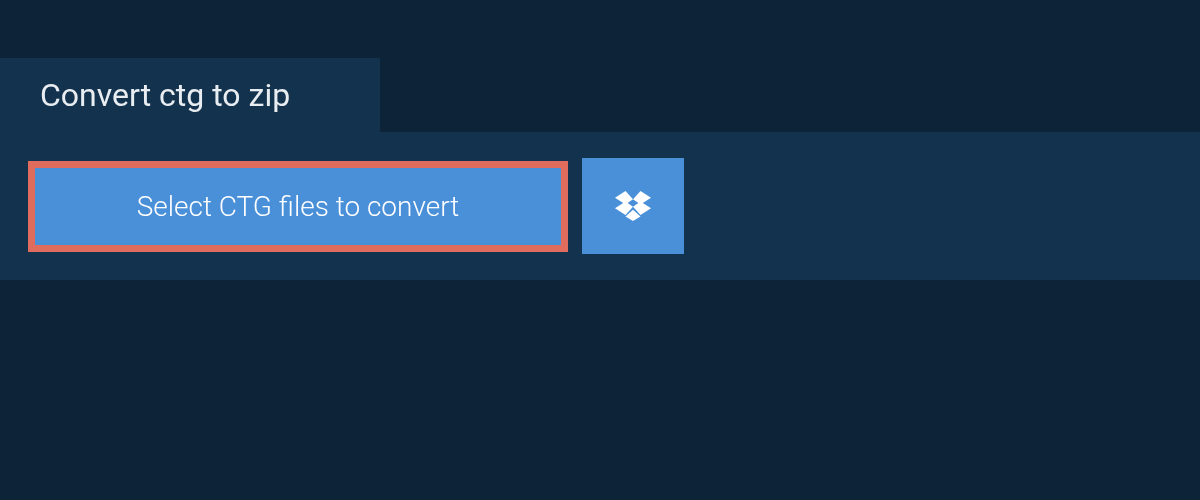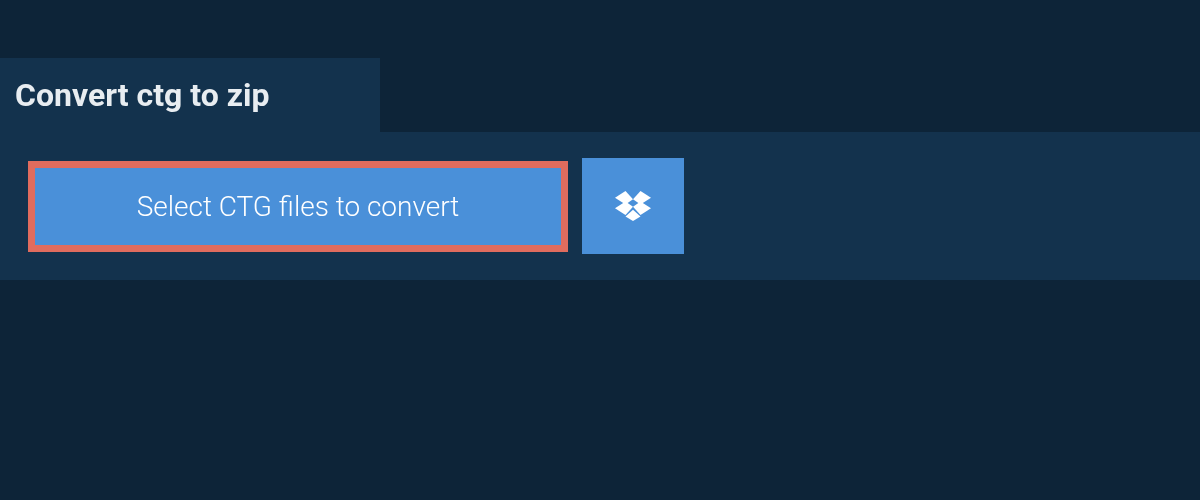--- a/index.html
+++ b/index.html
@@ -17,22 +17,22 @@
     .top-spacer {
       height: 58px;
     }
     .tab-row {
       display: flex;
     }
     .tab {
       background: #13324d;
       color: #e8edf1;
       font-size: 32px;
-      font-weight: 700;
-      padding: 18px 40px 18px 15px;
+      font-weight: 400;
+      padding: 18px 40px 18px 40px;
       min-width: 380px;
     }
     .panel {
       background: #13324d;
       padding: 26px 28px;
       display: flex;
       align-items: center;
       gap: 14px;
       width: 100%;
     }

